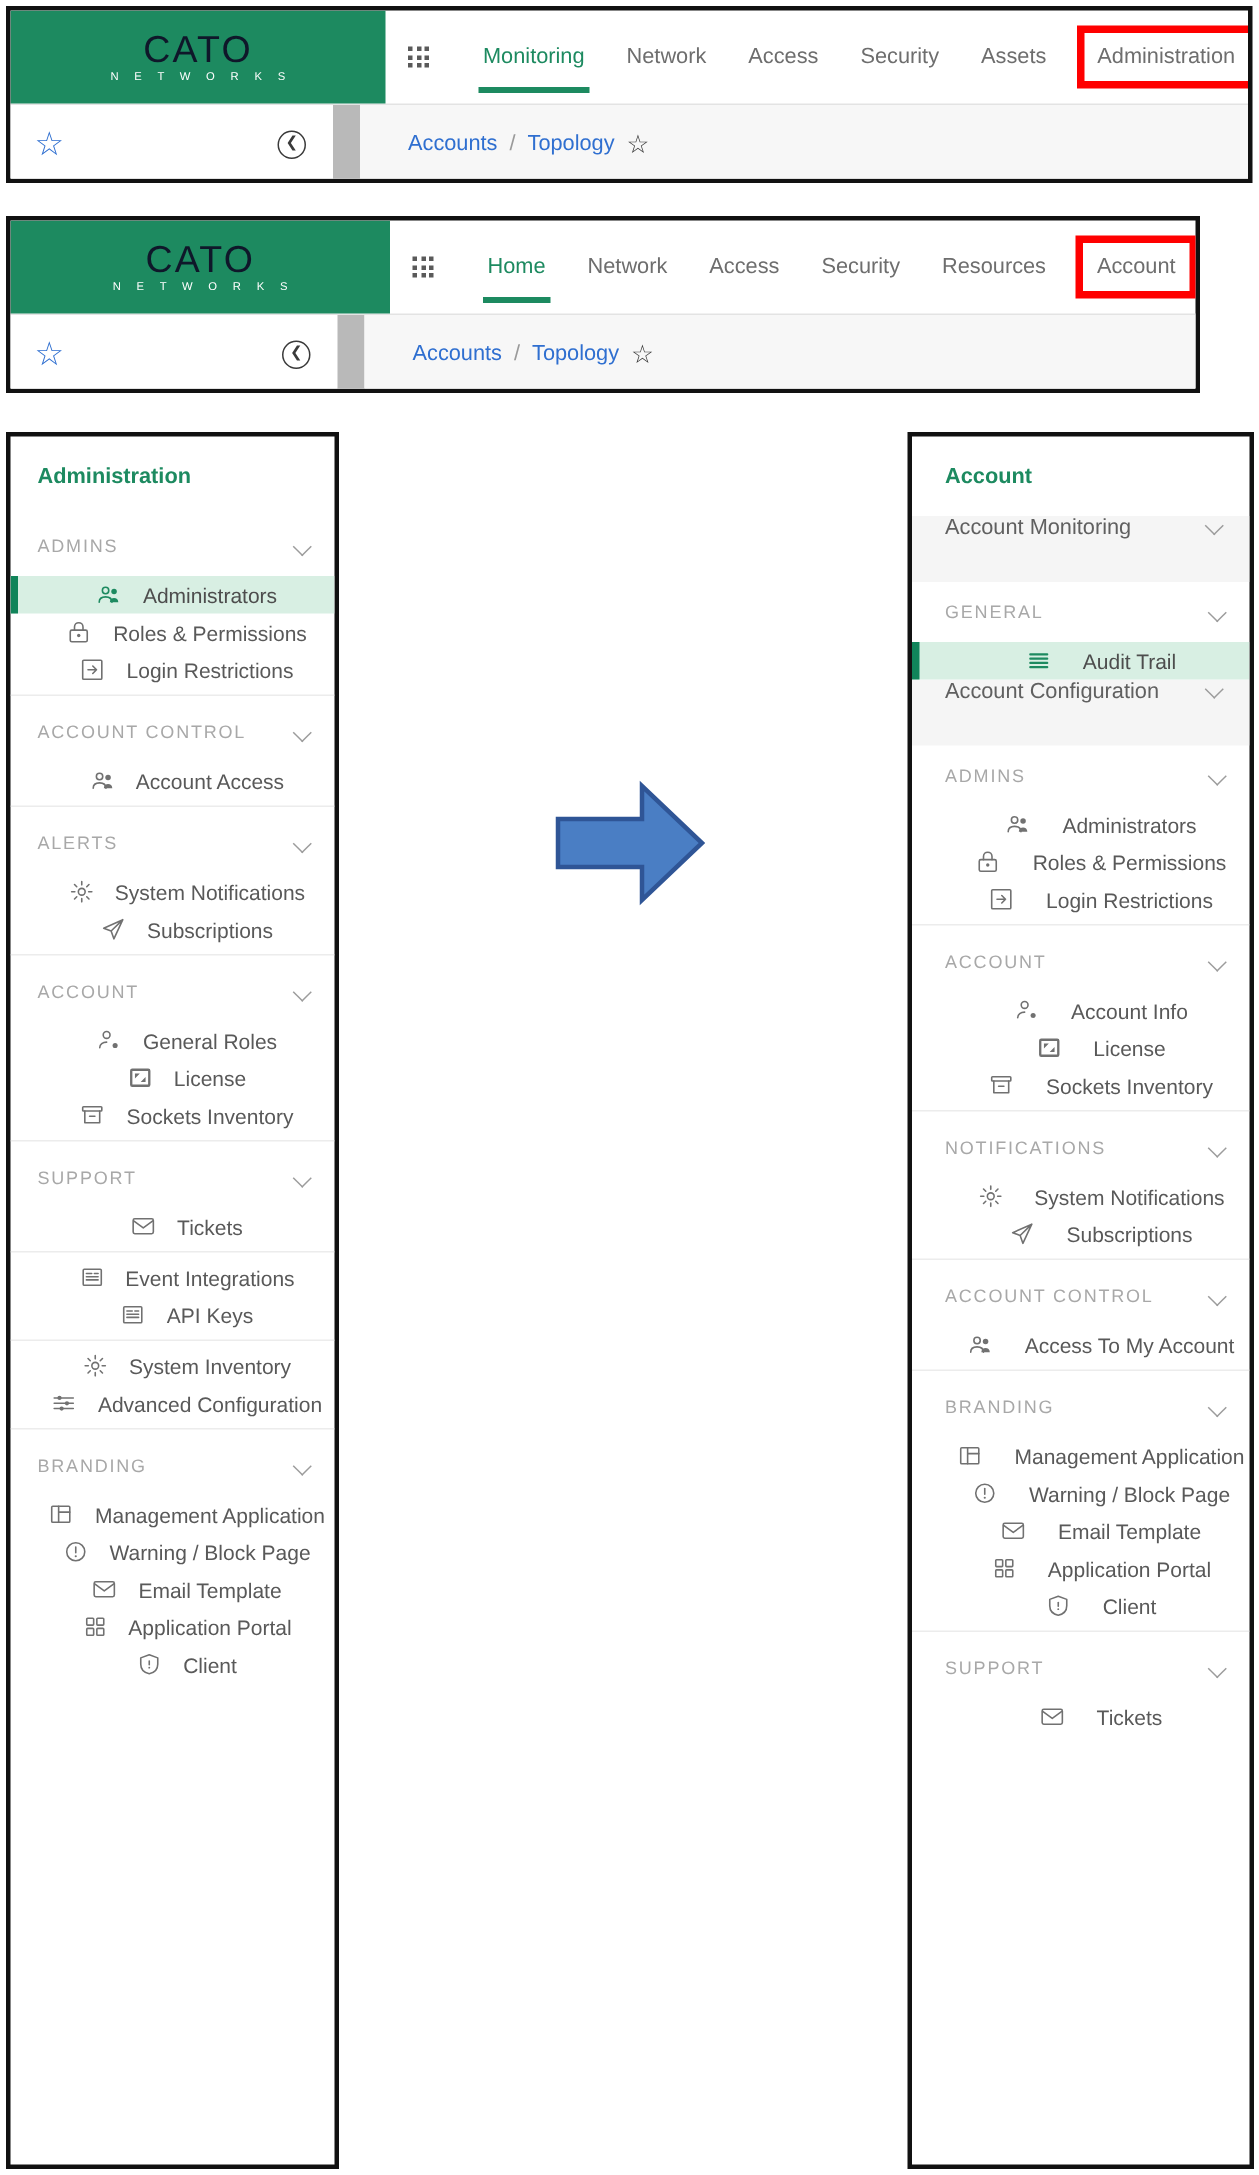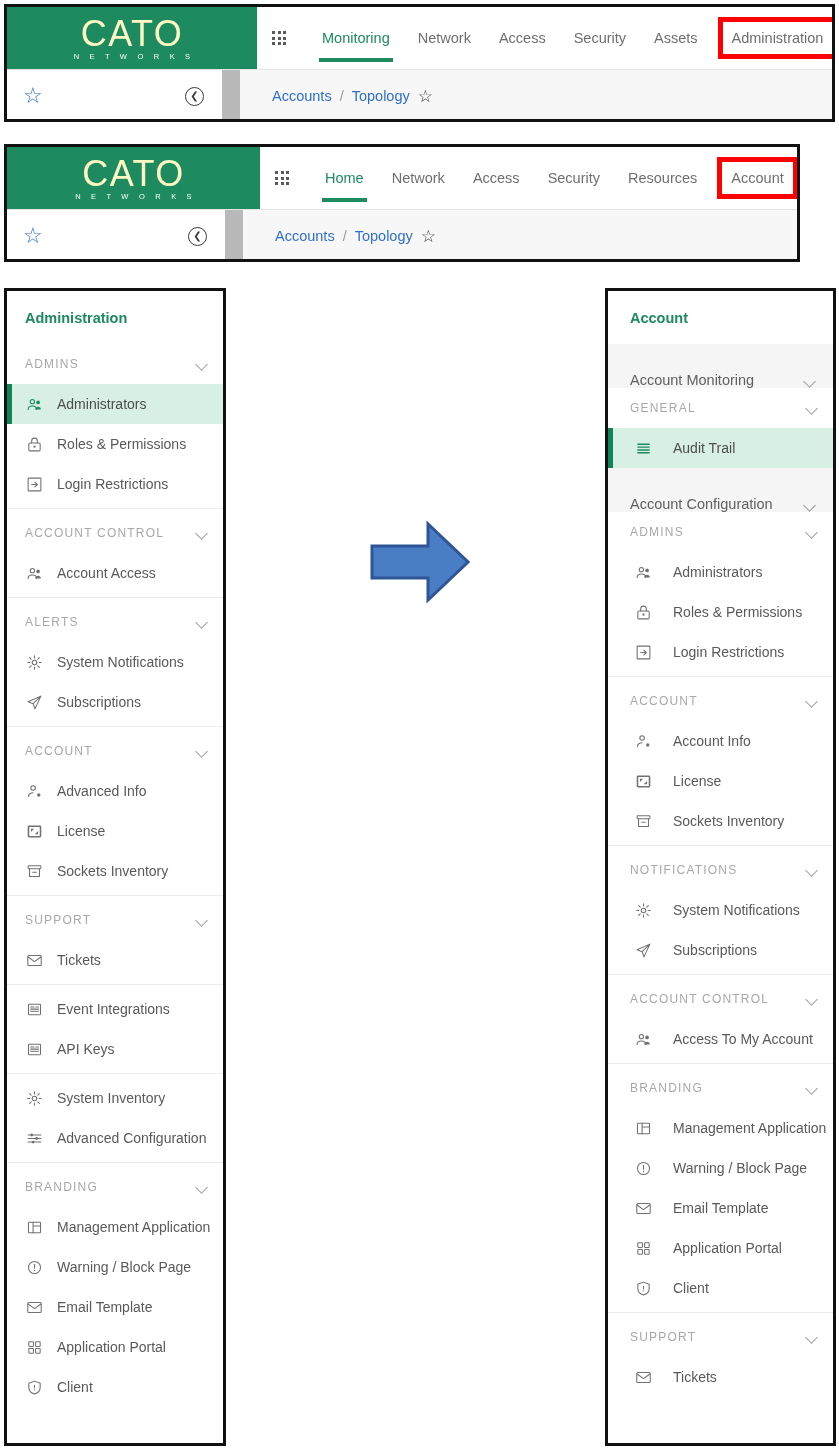--- a/index.html
+++ b/index.html
@@ -23,22 +23,22 @@
   .nav-top { display: flex; height: 62px; align-items: stretch; }
   .logo-box {
     background: #1d8a60;
     width: 250px;
     display: flex; flex-direction: column;
     align-items: center; justify-content: center;
     flex: 0 0 auto;
   }
   #navpanel-2 .logo-box { width: 253px; }
   .logo-cato {
-    color: #fef9c3;
-    font-size: 36px;
+    color: #0f172a;
+    font-size: 25px;
     letter-spacing: 1.5px;
     line-height: 1;
     font-weight: 400;
   }
   .logo-sub {
     color: #ffffff;
     font-size: 7.5px;
     letter-spacing: 4.2px;
     margin-top: 0;
     padding-left: 4px;
@@ -139,42 +139,43 @@
   .chev::before {
     content: ""; position: absolute; left: 1px; top: 2px;
     width: 8px; height: 8px;
     border-right: 1.7px solid #9c9c9c;
     border-bottom: 1.7px solid #9c9c9c;
     transform: rotate(45deg);
   }
 
   .nav-row {
     display: flex; align-items: center;
-    height: 40px;
+    height: 25px;
     padding-left: 18px;
     gap: 13px;
     font-size: 14px;
     color: #595959;
     position: relative;
+    justify-content: center;
   }
   #sidepanel-right .nav-row { padding-left: 26px; gap: 20px; }
   .nav-row.active {
     background: #d8efe3;
     color: #4d4d4d;
   }
   .nav-row.active::before {
     content: "";
     position: absolute; left: 0; top: 0; bottom: 0;
     width: 5px; background: #10845a;
   }
   .nav-row.active .ic svg { stroke: #1d8a60; }
   .nav-row.active .ic svg .fillpart { fill: #1d8a60; }
 
   .expand-row {
-    display: flex; align-items: flex-end; justify-content: space-between;
+    display: flex; align-items: flex-start; justify-content: space-between;
     height: 44px;
     padding: 0 16px 0 22px;
     font-size: 14.5px;
     color: #606060;
     background: #f5f5f5;
   }
 
   .divider { height: 1px; background: #ececec; margin: 4px 0; }
 
   .ic { width: 19px; height: 19px; flex: 0 0 auto; display: flex; align-items: center; justify-content: center; }
@@ -358,21 +359,21 @@
         <span class="chev"></span>
       </div>
       <div class="nav-row">
         <span class="ic">
           <svg viewBox="0 0 24 24" stroke-linecap="round" stroke-linejoin="round">
             <circle cx="10" cy="7" r="3.2"></circle>
             <path d="M3.5 19c0-3.3 2.9-5.2 6.5-5.2"></path>
             <circle class="fillpart" cx="18" cy="17" r="2.4"></circle>
           </svg>
         </span>
-        <span>Advanced Info</span>
+        <span>General Roles</span>
       </div>
       <div class="nav-row">
         <span class="ic">
           <svg viewBox="0 0 24 24" stroke-linecap="round" stroke-linejoin="round">
             <rect x="3.5" y="4.5" width="17" height="15" rx="1" stroke-width="2.2"></rect>
             <path class="fillpart" d="M7 8h4.6L7 12.6zM17 16h-4.6L17 11.4z"></path>
           </svg>
         </span>
         <span>License</span>
       </div>

